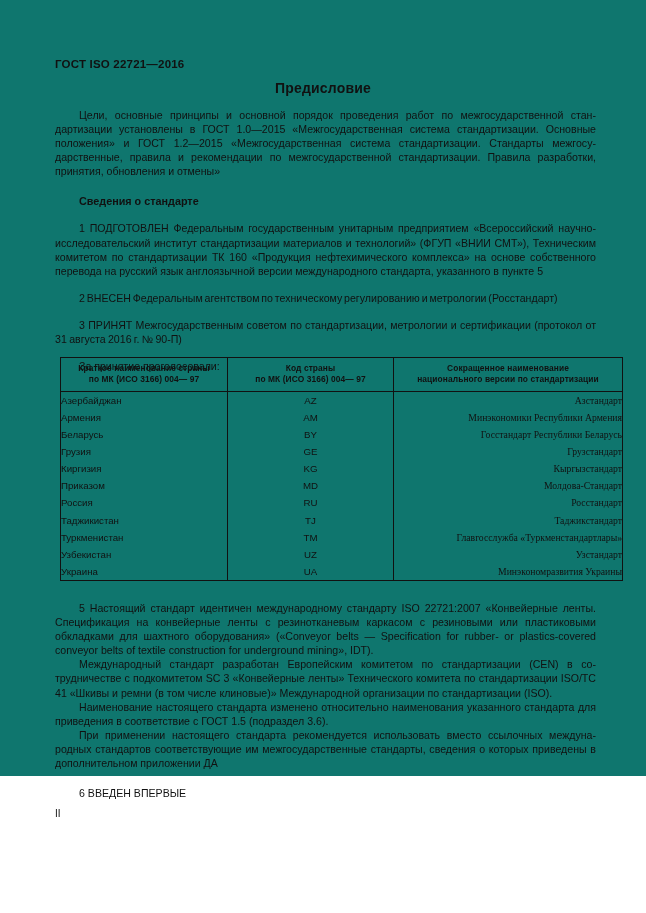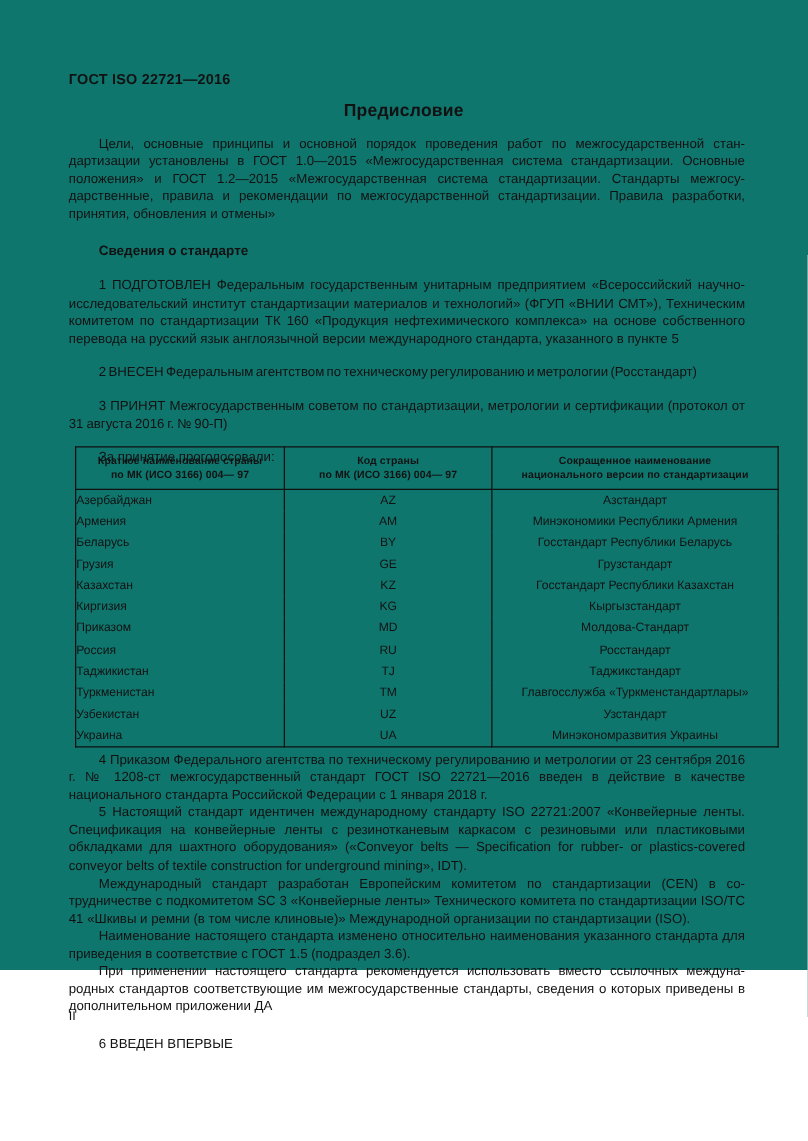--- a/index.html
+++ b/index.html
@@ -111,21 +111,21 @@
   }
   table.vote-table tbody tr:last-child td {
     border-bottom: 1.6px solid #111;
   }
   table.vote-table tbody td {
     height: 17.1px;
     font-size: 9.7px;
   }
   td.c-name   { padding-left: 14px; text-align: left; }
   td.c-code   { text-align: center; }
-  td.c-body   { padding-left: 30px; text-align: center; }
+  td.c-body   { padding-left: 30px; text-align: right; font-family: Liberation Serif, serif; }
   th.h-name { width: 158px; }
   th.h-code { width: 157px; }
   th.h-body { width: 220px; }
 
   
   .content-after {
     position: absolute;
     left: 55px;
     top: 601px;
     width: 541px;
@@ -196,25 +196,20 @@
             <td class="c-name">Беларусь</td>
             <td class="c-code">BY</td>
             <td class="c-body">Госстандарт Республики Беларусь</td>
           </tr>
           <tr>
             <td class="c-name">Грузия</td>
             <td class="c-code">GE</td>
             <td class="c-body">Грузстандарт</td>
           </tr>
           <tr>
-            <td class="c-name">Казахстан</td>
-            <td class="c-code">KZ</td>
-            <td class="c-body">Госстандарт Республики Казахстан</td>
-          </tr>
-          <tr>
             <td class="c-name">Киргизия</td>
             <td class="c-code">KG</td>
             <td class="c-body">Кыргызстандарт</td>
           </tr>
           <tr>
             <td class="c-name">Приказом</td>
             <td class="c-code">MD</td>
             <td class="c-body">Молдова-Стандарт</td>
           </tr>
           <tr>
@@ -241,21 +236,20 @@
             <td class="c-name">Украина</td>
             <td class="c-code">UA</td>
             <td class="c-body">Минэкономразвития Украины</td>
           </tr>
         </tbody>
     </table>
   </div>
 
   <div class="content-after">
 
-    <p class="para indent">4 Приказом Федерального агентства по техническому регулированию и метрологии от 23 сентября 2016 г. № 1208-ст межгосударственный стандарт ГОСТ ISO 22721—2016 введен в действие в качестве национального стандарта Российской Федерации с 1 января 2018 г.</p>
 
     <p class="para indent">5 Настоящий стандарт идентичен международному стандарту ISO 22721:2007 «Конвейерные ленты. Спецификация на конвейерные ленты с резинотканевым каркасом с резиновыми или пластиковыми обкладками для шахтного оборудования» («Conveyor belts — Specification for rubber- or plastics-covered conveyor belts of textile construction for underground mining», IDT).</p>
 
     <p class="para indent">Международный стандарт разработан Европейским комитетом по стандартизации (CEN) в со­трудничестве с подкомитетом SC 3 «Конвейерные ленты» Технического комитета по стандартизации ISO/TC 41 «Шкивы и ремни (в том числе клиновые)» Международной организации по стандартизации (ISO).</p>
 
     <p class="para indent">Наименование настоящего стандарта изменено относительно наименования указанного стандарта для приведения в соответствие с ГОСТ 1.5 (подраздел 3.6).</p>
 
     <p class="para indent">При применении настоящего стандарта рекомендуется использовать вместо ссылочных междуна­родных стандартов соответствующие им межгосударственные стандарты, сведения о которых приведены в дополнительном приложении ДА</p>
 
     <p class="para indent gap-lg">6 ВВЕДЕН ВПЕРВЫЕ</p>

